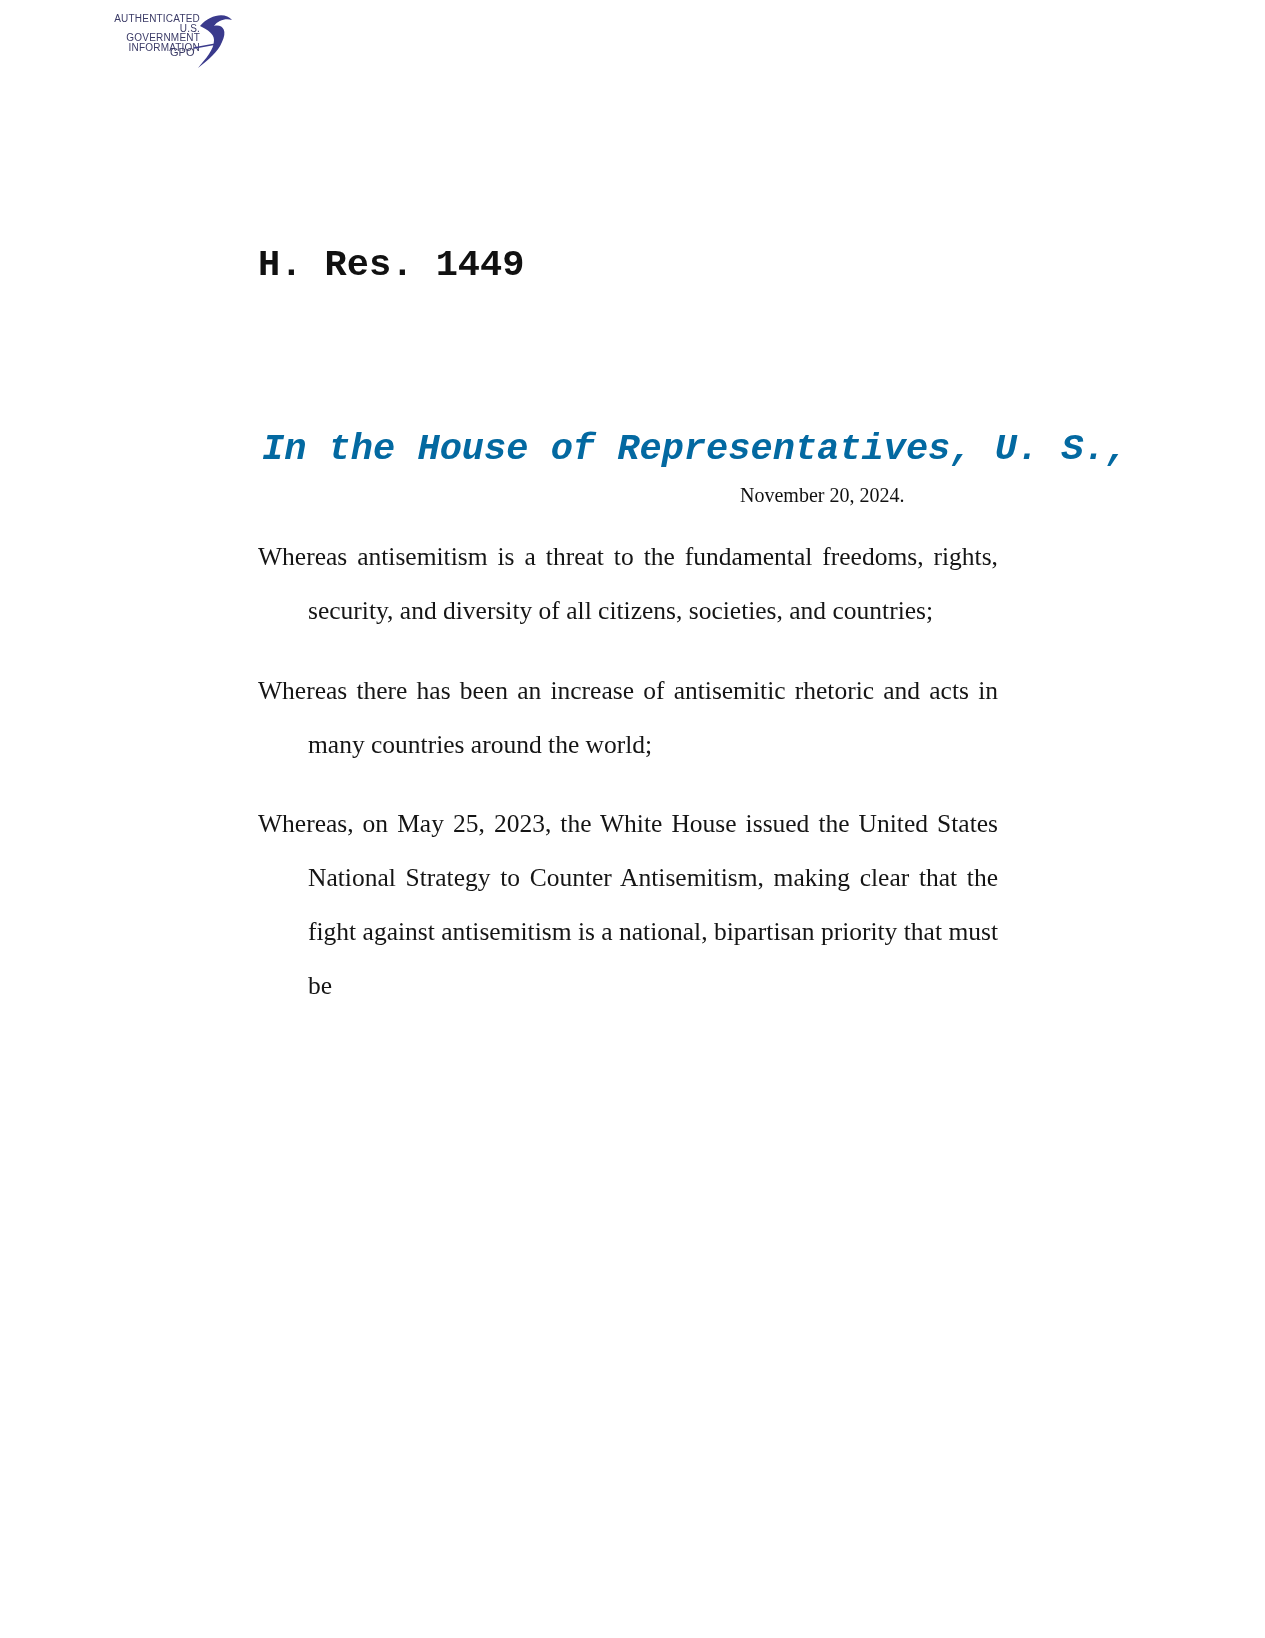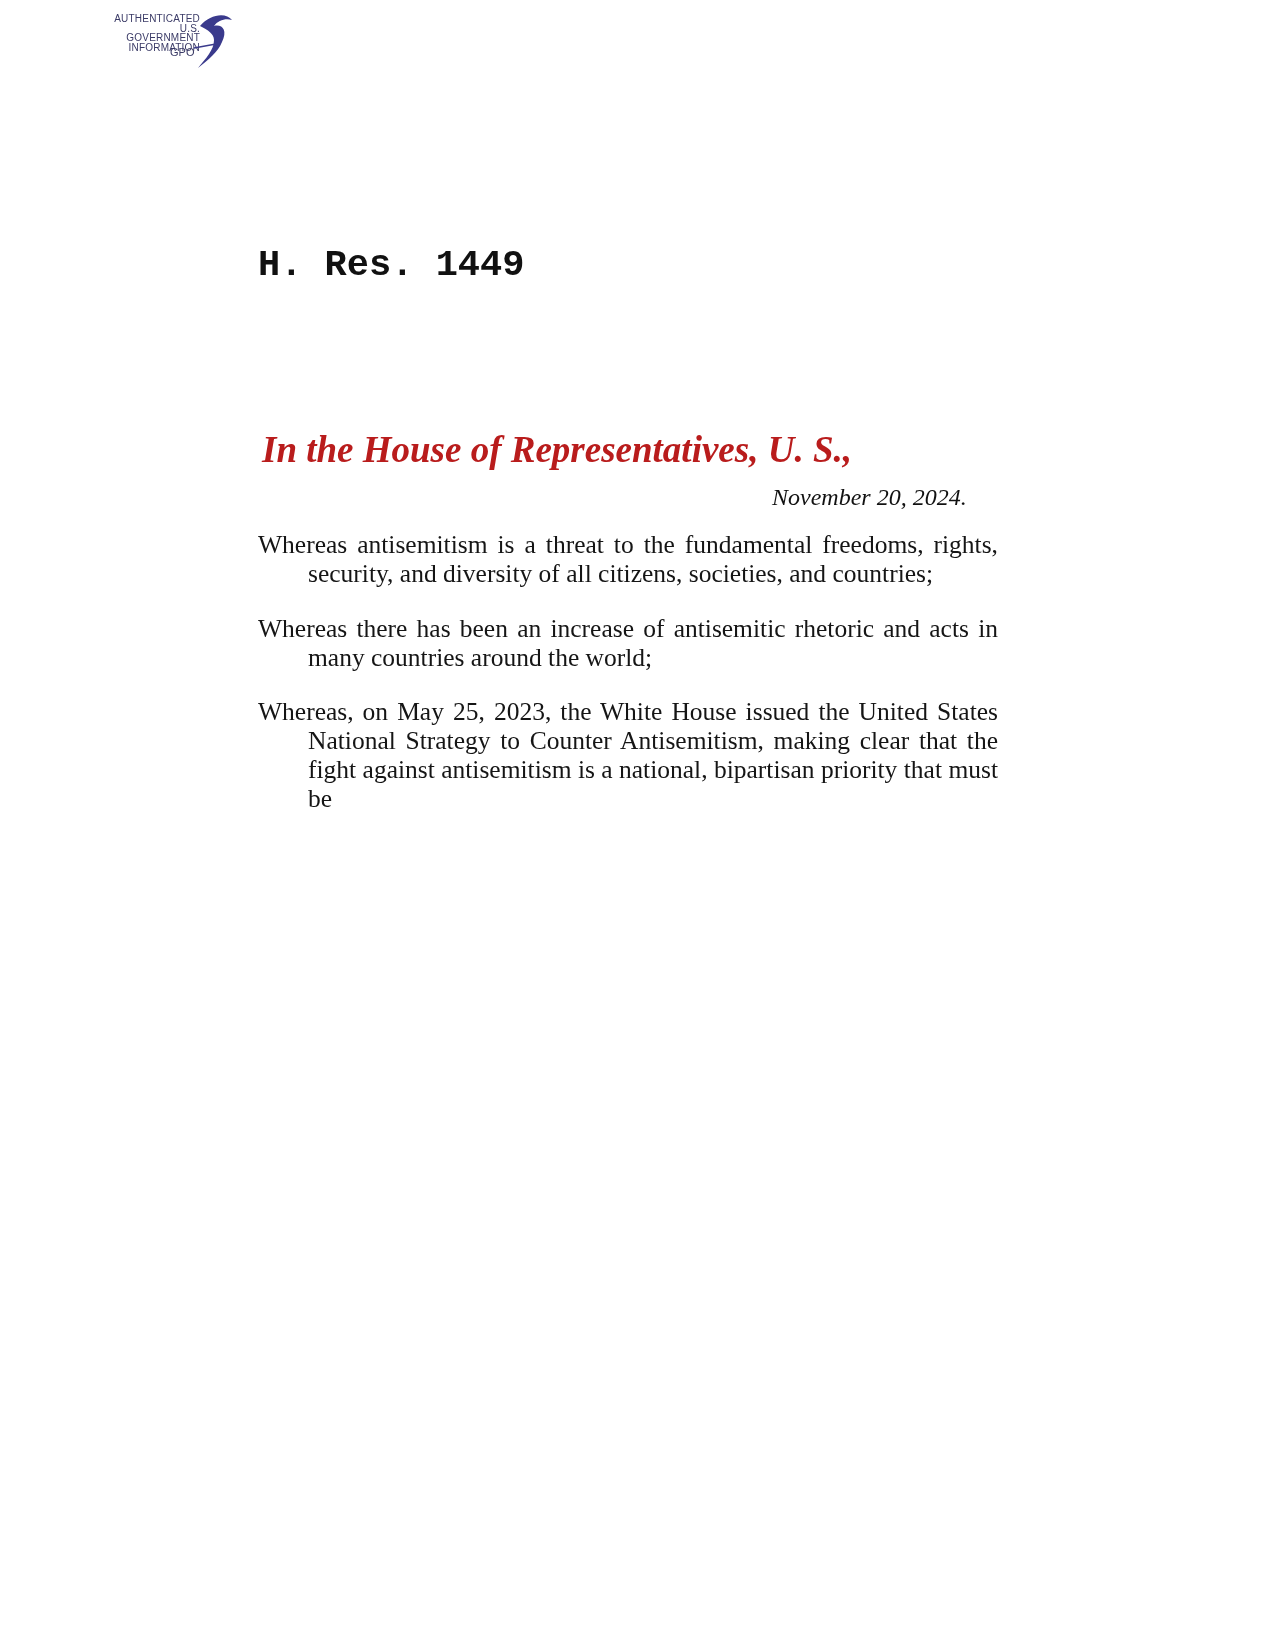--- a/index.html
+++ b/index.html
@@ -6,26 +6,26 @@
   body { width:1265px; height:1638px; position:relative; overflow:hidden;
          font-family:"DejaVu Serif", serif; color:#111; }
   .logo { position:absolute; left:104px; top:8px; width:130px; height:66px; }
   .logo .txt { position:absolute; left:0; top:6px; font-family:"Liberation Sans", sans-serif;
                font-size:10px; line-height:9.5px; color:#3a3a66; text-align:right; width:96px; letter-spacing:0.2px; }
   .logo .gpo { position:absolute; left:66px; top:38px; font-family:"Liberation Sans", sans-serif;
                font-size:11px; color:#3a3a66; }
   .logo svg { position:absolute; left:88px; top:0; }
   .billno { position:absolute; left:258px; top:244px; font-family:Liberation Mono, monospace;
             font-weight:bold; font-size:37px; color:#111; }
-  .chamber { position:absolute; left:262px; top:428px; font-family:Liberation Serif, serif;
-             font-weight:bold; font-style:italic; font-size:37px; color:#b91c1c; }
+  .chamber { position:absolute; left:262px; top:428px; font-family:Liberation Mono, monospace;
+             font-weight:bold; font-style:italic; font-size:37px; color:#0369a1; }
   .date { position:absolute; left:740px; top:484px; font-family:"Liberation Serif", serif;
-          font-style:italic; font-size:24px; color:#111;margin-left:32px; }
+          font-size:20px; color:#111; }
   .clauses { position:absolute; left:258px; top:530px; width:740px; }
-  .clause { font-family:"Liberation Serif", serif; font-size:25.5px; line-height:29px;
+  .clause { font-family:"Liberation Serif", serif; font-size:25.5px; line-height:54px;
             text-align:justify; padding-left:50px; text-indent:-50px; margin-bottom:12px; color:#151515; }
 </style>
 </head>
 <body>
 
 <div class="logo">
   <div class="txt">
     <div>AUTHENTICATED</div>
     <div>U.S. GOVERNMENT</div>
     <div>INFORMATION</div>

